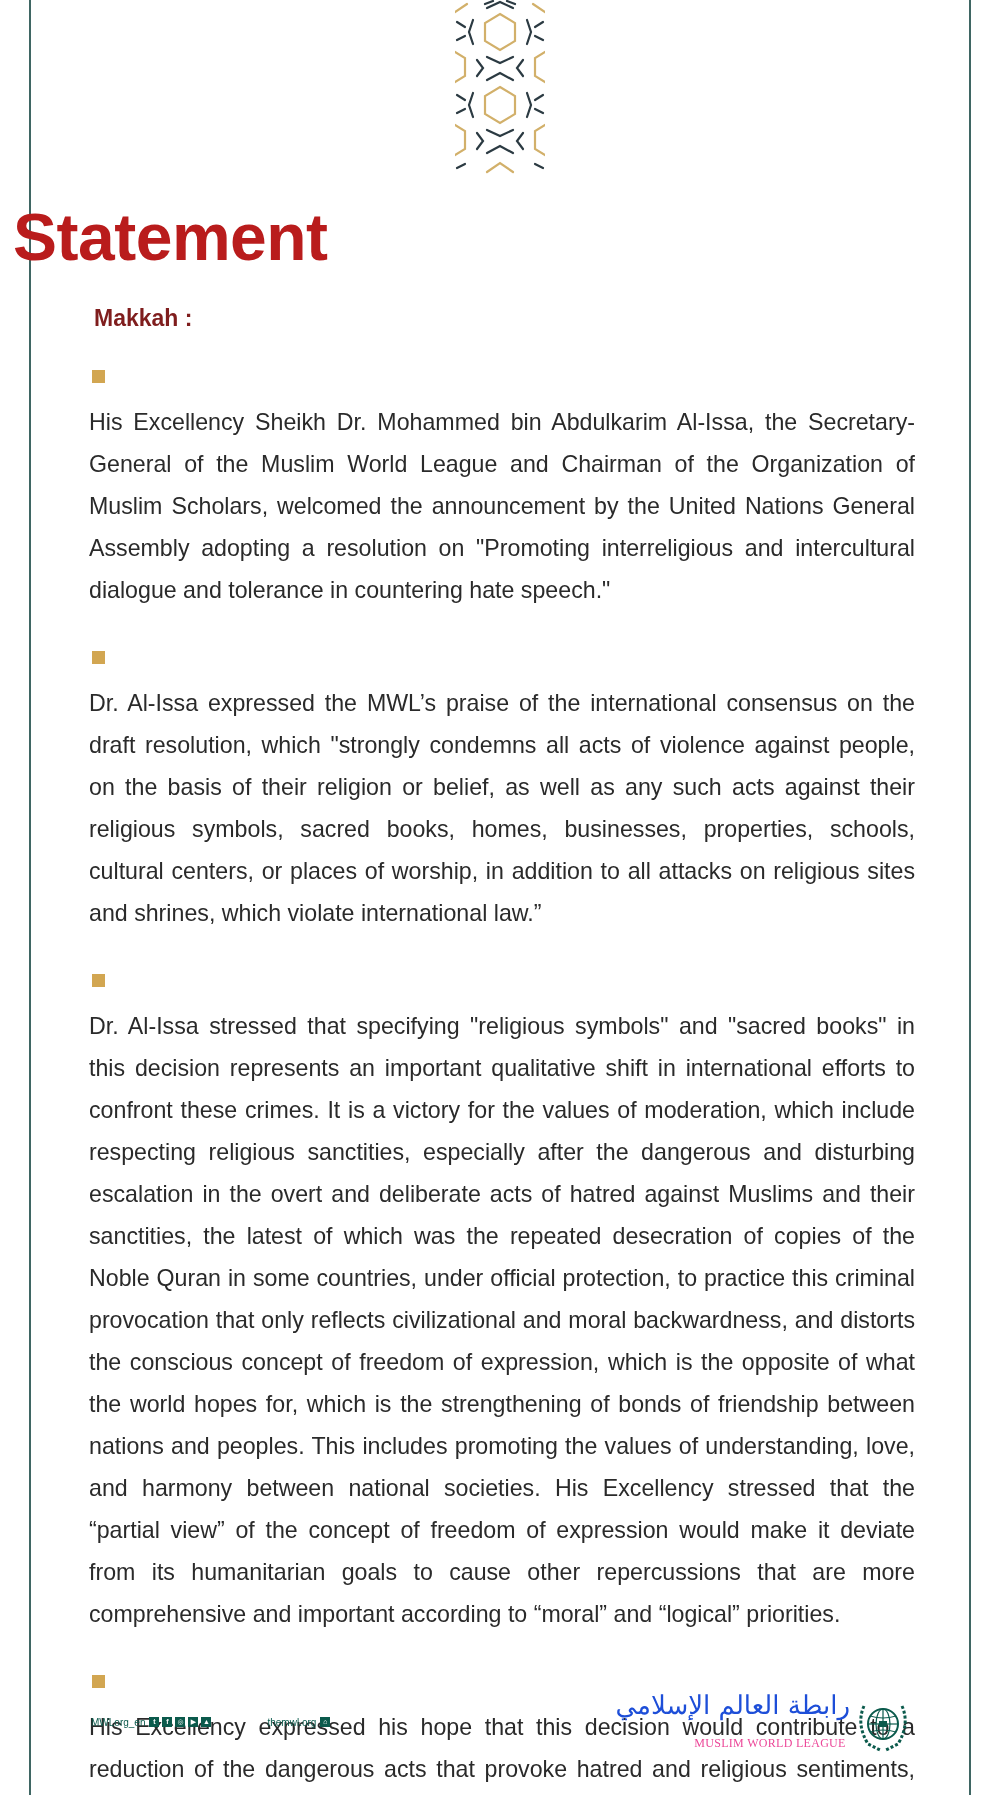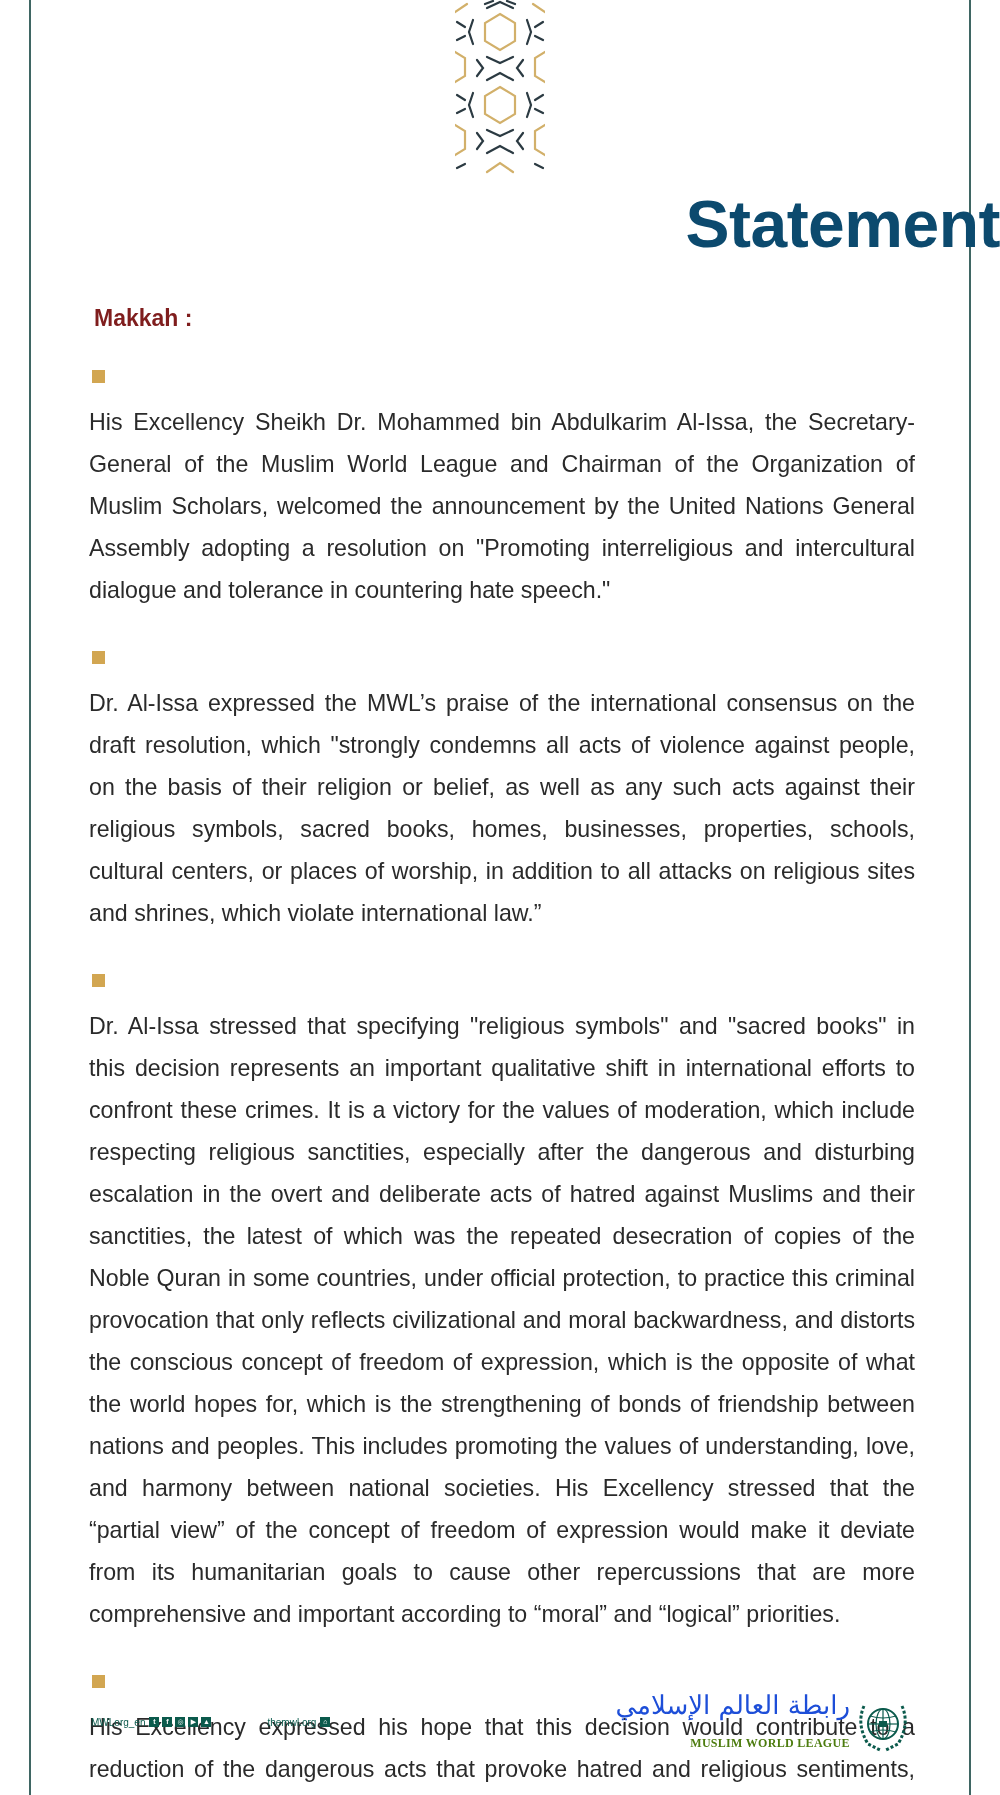--- a/index.html
+++ b/index.html
@@ -1,32 +1,32 @@
 <!DOCTYPE html>
 <html><head>
 <meta charset="utf-8">
 <style>
   html, body { margin: 0; padding: 0; background: #ffffff; }
   body { width: 1000px; height: 1795px; position: relative; overflow: hidden; font-family: "Liberation Sans", "DejaVu Sans", sans-serif; }
   .frame-line { position: absolute; top: 0; bottom: 0; width: 2px; background: #3f6663; }
   .frame-left { left: 29px; }
   .frame-right { left: 969px; }
   .ornament { position: absolute; left: 455px; top: 0; width: 90px; height: 175px; }
-  .title { position: absolute; left: 0; right: 0; top: 186px; text-align: right; font-size: 66px; font-weight: bold; color: #0c4a6e; letter-spacing: -0.5px; margin: 0; }
+  .title { position: absolute; left: 0; right: 0; top: 186px; text-align: left; font-size: 66px; font-weight: bold; color: #b91c1c; letter-spacing: -0.5px; margin: 13px; }
   .dateline { position: absolute; left: 94px; top: 305px; font-size: 23px; font-weight: bold; color: #7f1d1d; }
   .content { position: absolute; left: 89px; width: 826px; top: 370px; }
   .bullet { width: 13px; height: 13px; background: #d2a651; margin-left: 3px; margin-bottom: 18px; }
   .para { font-size: 23.2px; line-height: 42px; color: #2a2a2a; text-align: justify; margin: 0 0 40px 0; hyphens: manual; }
   .footer-left { position: absolute; left: 91px; top: 1717px; display: flex; align-items: flex-start; font-size: 10px; color: #0b5a4c; }
   .social { display: inline-flex; gap: 3px; margin-left: 4px; }
   .sq { width: 10px; height: 10px; background: #0b5a4c; color: #fff; font-size: 7px; line-height: 10px; text-align: center; font-weight: bold; display: inline-block; }
   .site { margin-left: 16px; margin-right: 4px; padding-left: 40px; }
   .logo { position: absolute; left: 690px; top: 1690px; width: 230px; height: 70px; }
   .logo-ar { position: absolute; left: 0; top: 0; width: 160px; height: 40px; font-family: "DejaVu Serif", serif; font-size: 26px; color: #1d4ed8; text-align: center; direction: rtl; white-space: nowrap; }
-  .logo-en { position: absolute; left: 0; top: 46px; width: 160px; font-family: "Liberation Serif", serif; font-weight: bold; font-size: 12px; color: #4d7c0f; text-align: center; letter-spacing: 0.3px; }
+  .logo-en { position: absolute; left: 0; top: 46px; width: 160px; font-family: "Liberation Serif", serif; font-weight: normal; font-size: 12px; color: #ec4899; text-align: center; letter-spacing: 0.3px; }
   .emblem { position: absolute; left: 164px; top: 6px; width: 58px; height: 58px; }
 </style>
 </head>
 <body>
 
 <div class="frame-line frame-left"></div>
 <div class="frame-line frame-right"></div>
 
 <svg class="ornament" viewBox="0 0 90 175">
   <g fill="none" stroke-width="2.2" stroke-linecap="round">

